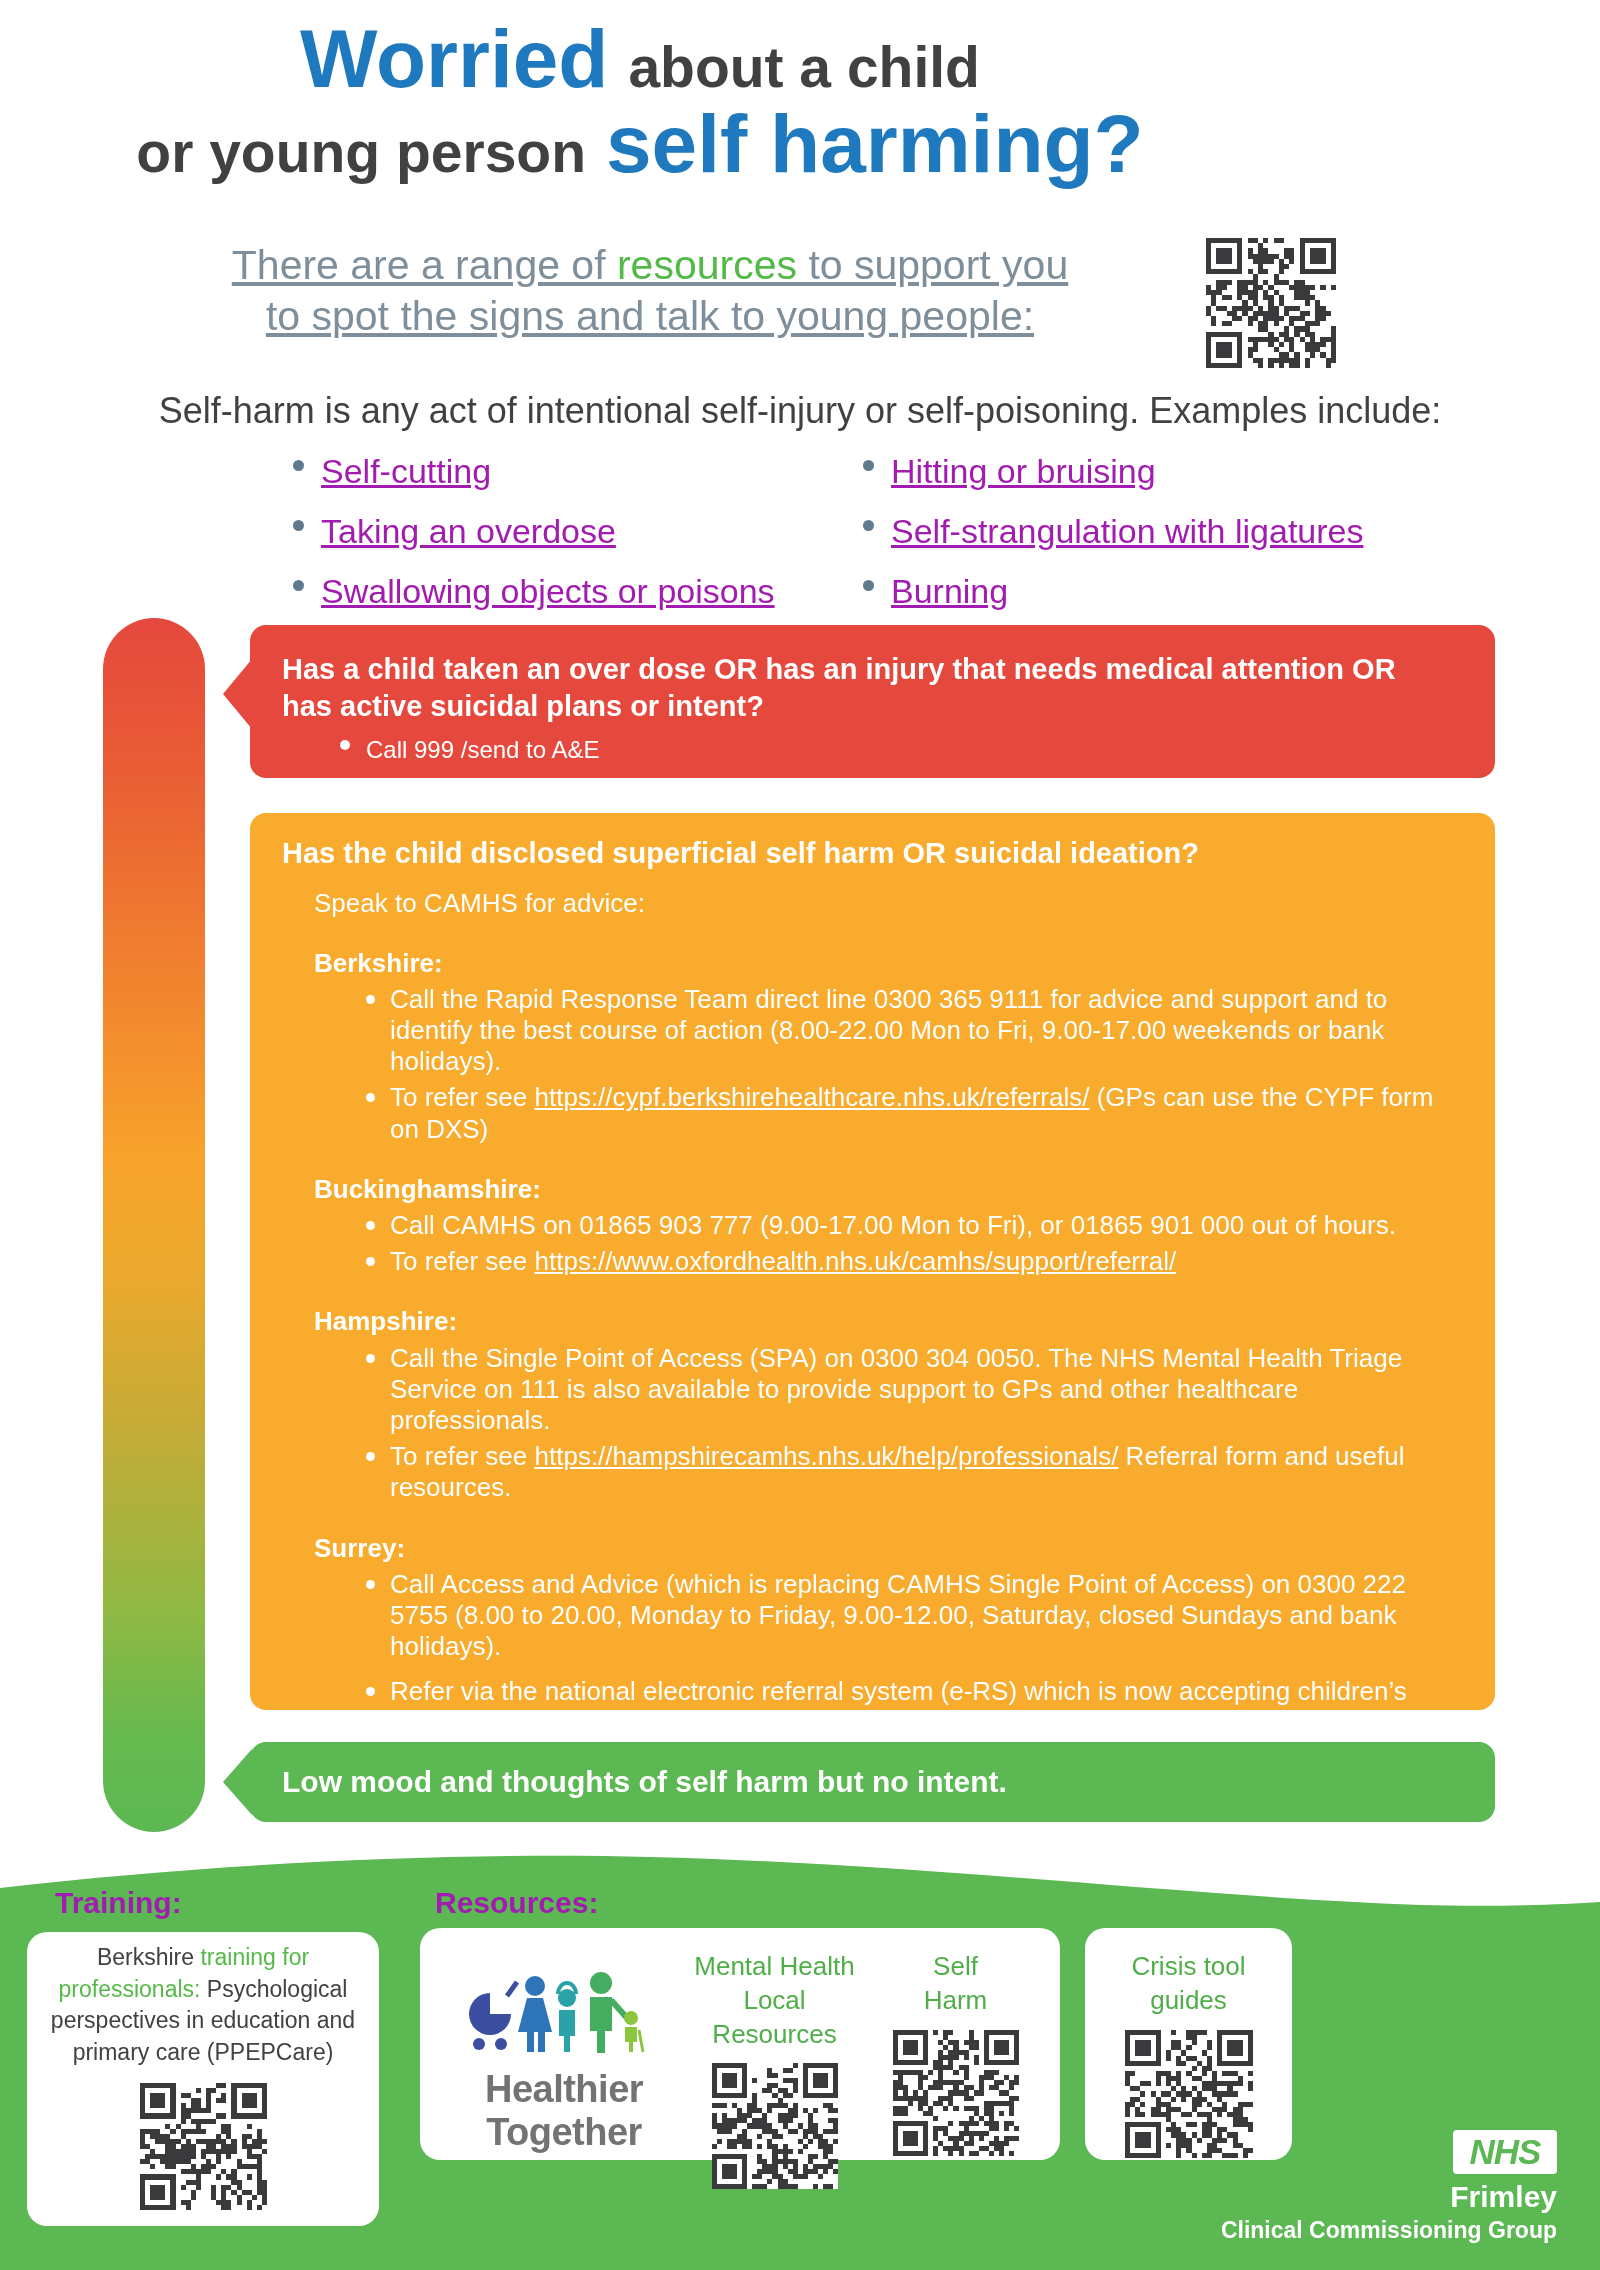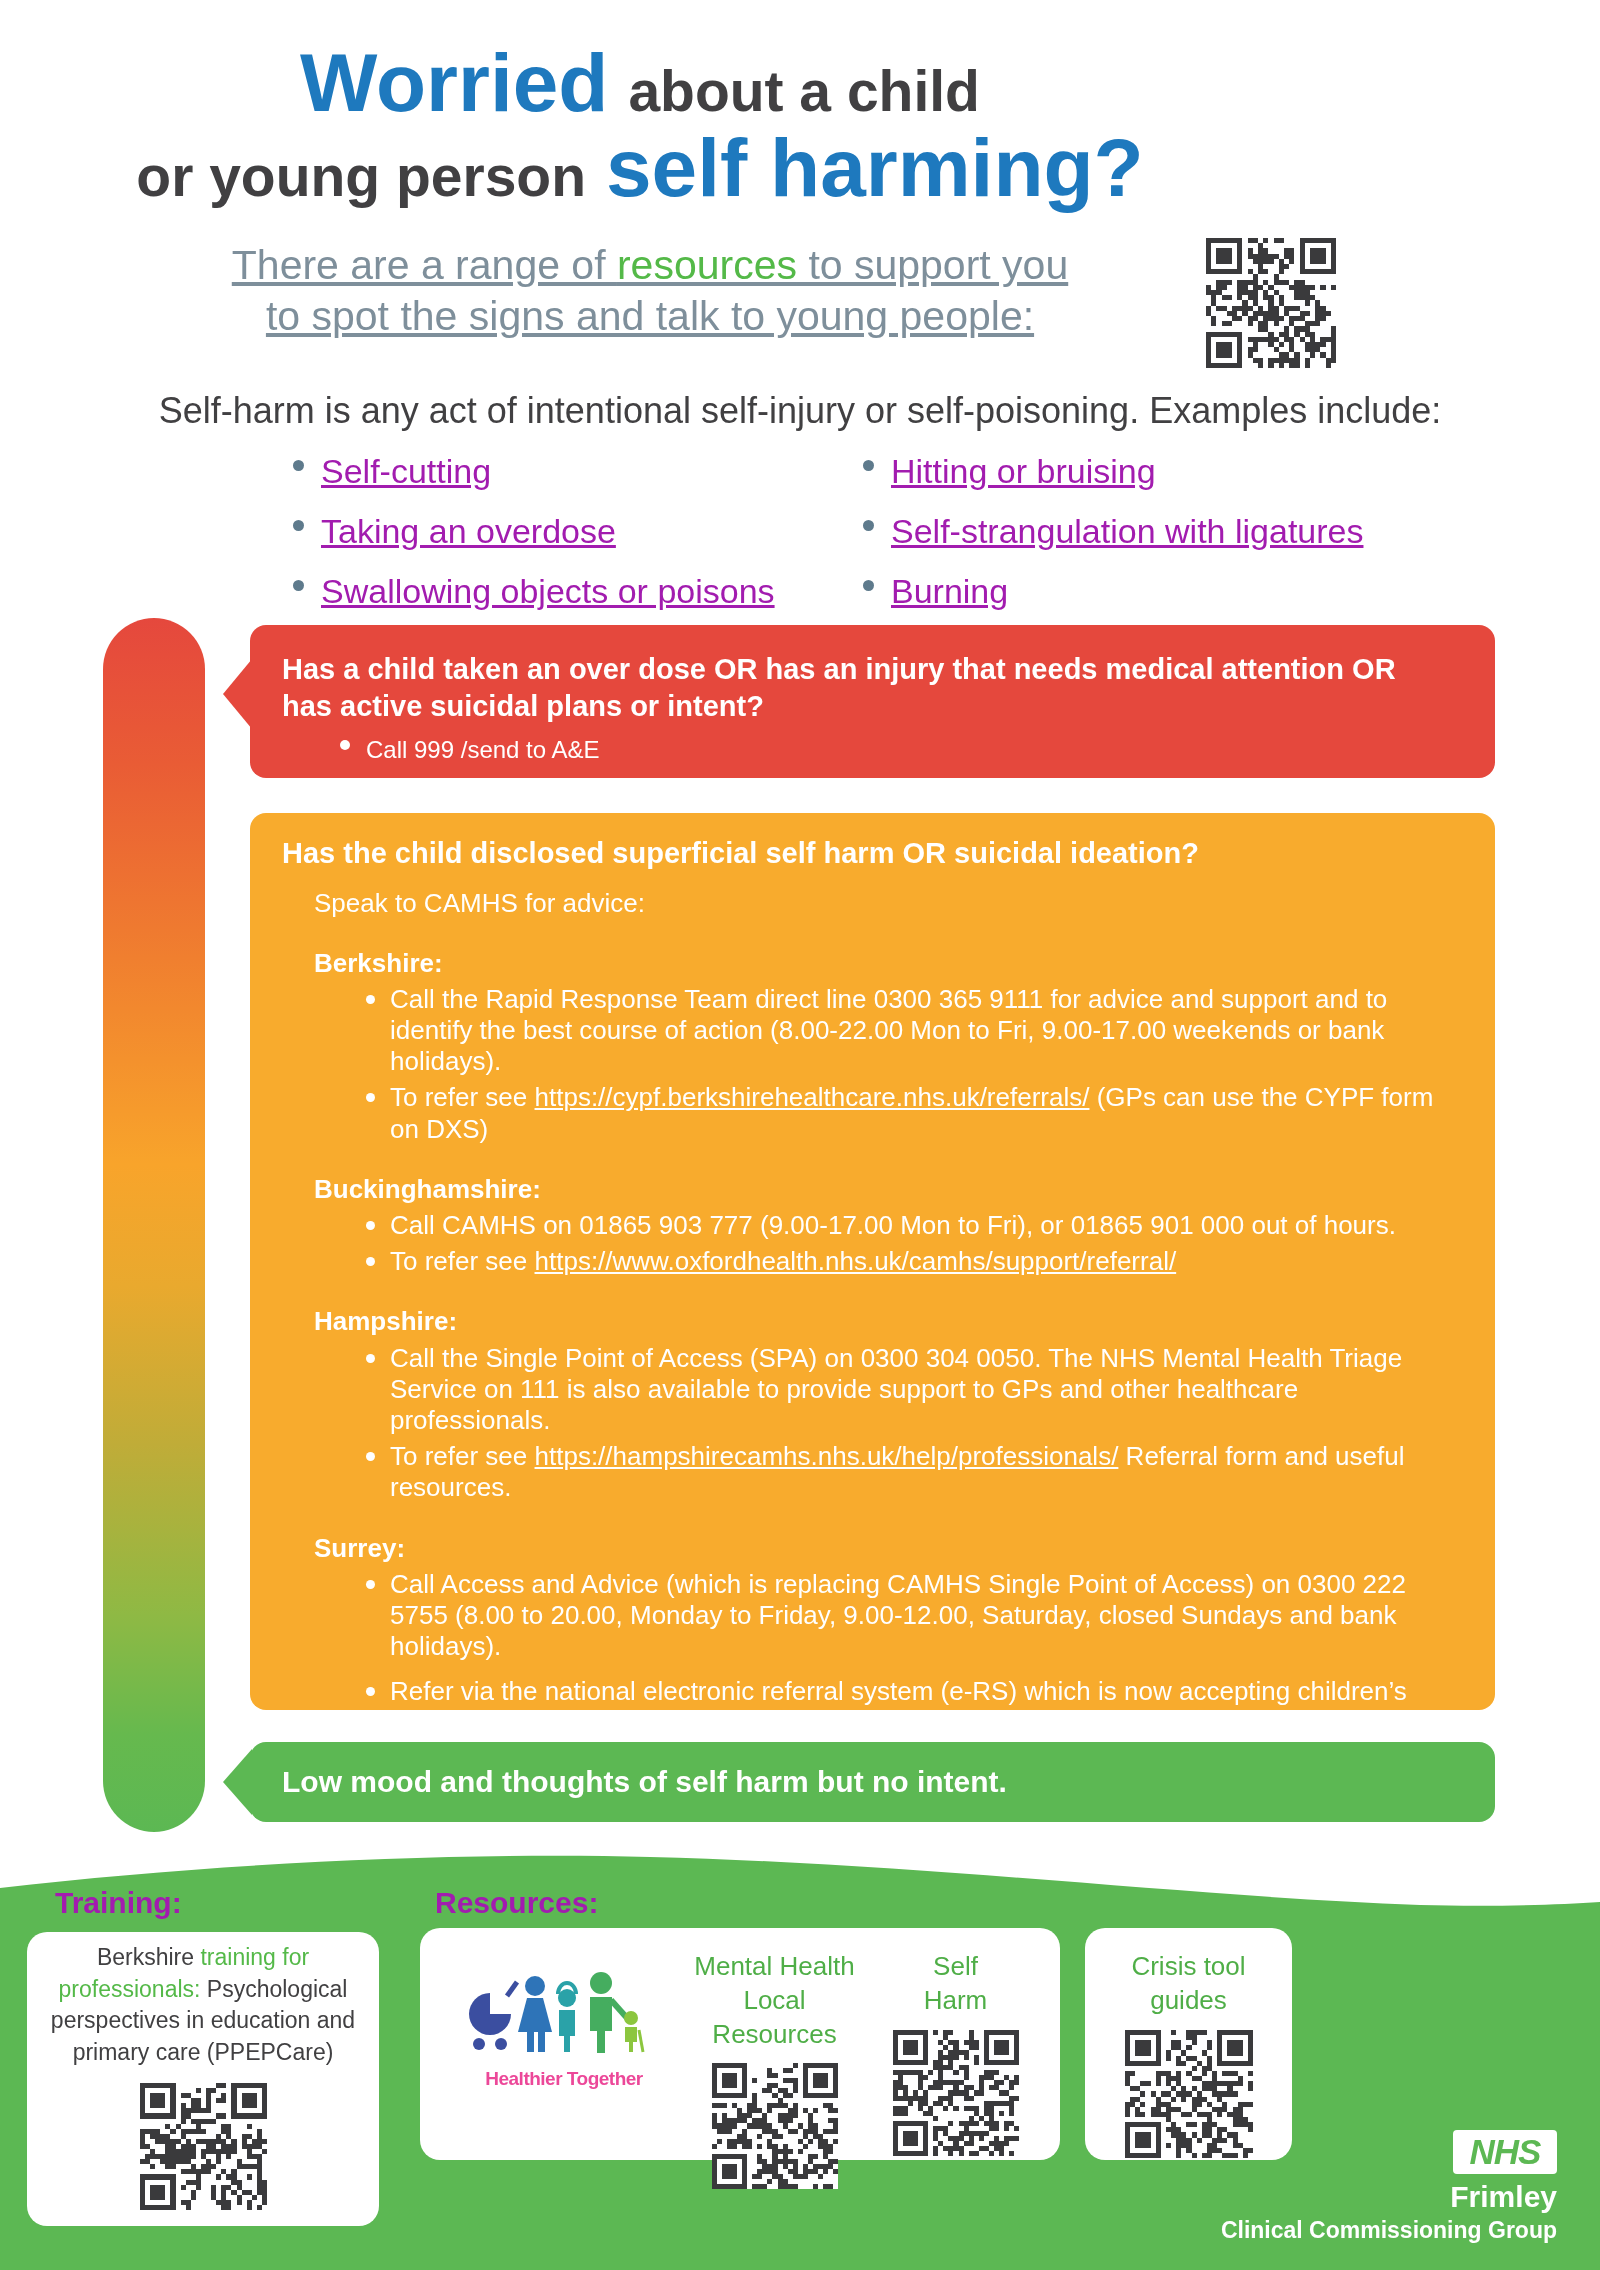--- a/index.html
+++ b/index.html
@@ -1,20 +1,20 @@
 <!DOCTYPE html>
 <html><head>
 <meta charset="utf-8">
 <style>
   html,body{margin:0;padding:0;background:#fff;}
   body{font-family:"Liberation Sans",sans-serif;}
   .poster{position:relative;width:1600px;height:2270px;background:#fff;overflow:hidden;}
 
   
-  .title{position:absolute;top:40px;left:0;width:1280px;text-align:center;color:#414042;}
+  .title{position:absolute;top:16px;left:0;width:1280px;text-align:center;color:#414042;}
   .t-line{line-height:1.04;}
   .t-big{font-size:82px;font-weight:700;color:#1E79BE;}
   .t-small{font-size:57px;font-weight:700;color:#414042;}
   .t-gap{margin-left:20px;}
 
   
   .subtitle{position:absolute;top:240px;left:150px;width:1000px;text-align:center;
             font-size:41px;color:#7E8F9B;line-height:1.25;text-decoration:underline;}
   .grn{color:#54B948;}
 
@@ -64,21 +64,21 @@
   .footer-wave{position:absolute;left:0;top:1848px;width:1600px;height:422px;}
   .footer-label{position:absolute;z-index:3;color:#a21caf;font-size:30px;font-weight:700;}
   .lbl-training{left:55px;top:1886px;}
   .lbl-resources{left:435px;top:1886px;}
   .card{position:absolute;z-index:3;background:#fff;border-radius:20px;box-sizing:border-box;}
   .card-training{left:27px;top:1932px;width:352px;height:294px;padding-top:10px;}
   .tc-text{width:316px;margin:0 auto;text-align:center;font-size:23px;line-height:1.38;color:#414042;}
   .qr-training{width:127px;height:127px;margin:14px auto 0;}
   .card-mid{left:420px;top:1928px;width:640px;height:232px;display:flex;padding:0 14px 0 24px;}
   .ht-block{width:240px;margin-top:42px;text-align:center;}
-  .ht-text{font-size:19px;font-weight:700;color:#ec4899;margin-top:2px;letter-spacing:-0.5px;}
+  .ht-text{font-size:38px;font-weight:700;color:#737373;margin-top:2px;letter-spacing:-0.5px;}
   .qr-col{flex:1;text-align:center;padding-top:22px;}
   .qr-label{font-size:26px;line-height:1.3;color:#4FAE47;}
   .qr-mid{width:126px;height:126px;margin:12px auto 0;}
   .card-crisis{left:1085px;top:1928px;width:207px;height:232px;padding-top:22px;text-align:center;}
   .qr-crisis{width:128px;height:128px;margin:12px auto 0;}
 
   .nhs-lockup{position:absolute;z-index:3;right:43px;top:2130px;text-align:right;color:#fff;}
   .nhs-box{display:inline-block;background:#fff;border-radius:4px;width:104px;height:44px;
            text-align:center;}
   .nhs-box span{font-size:35px;font-weight:700;font-style:italic;color:#5CB853;line-height:44px;letter-spacing:-1px;}

